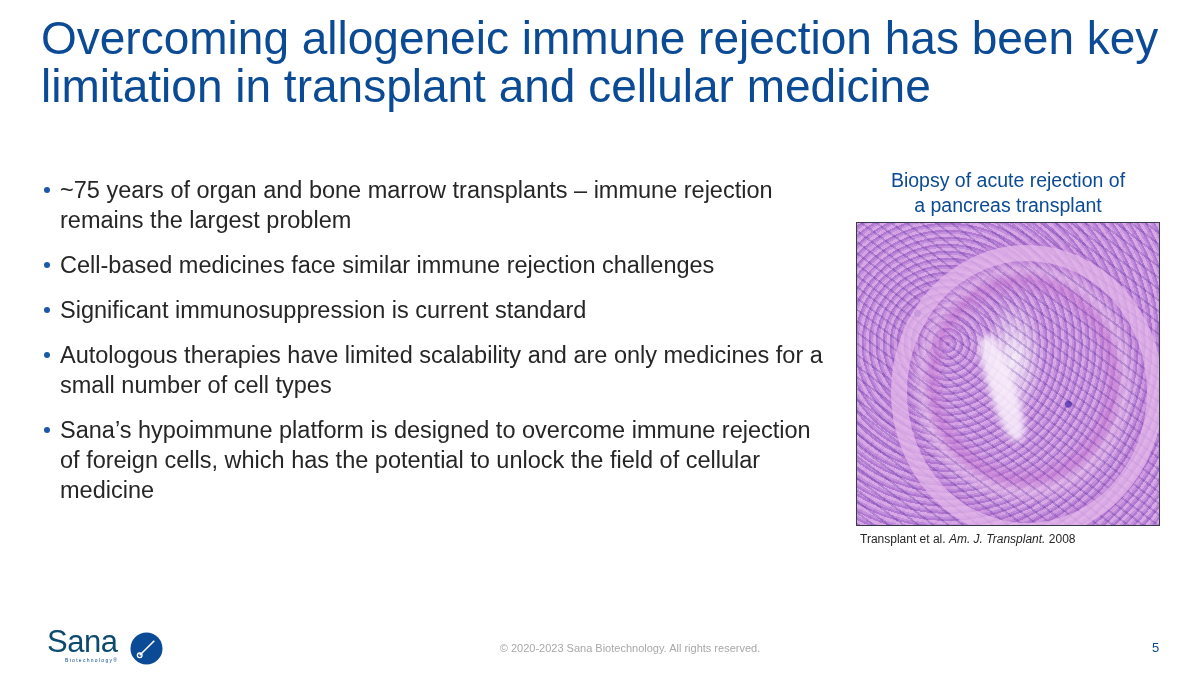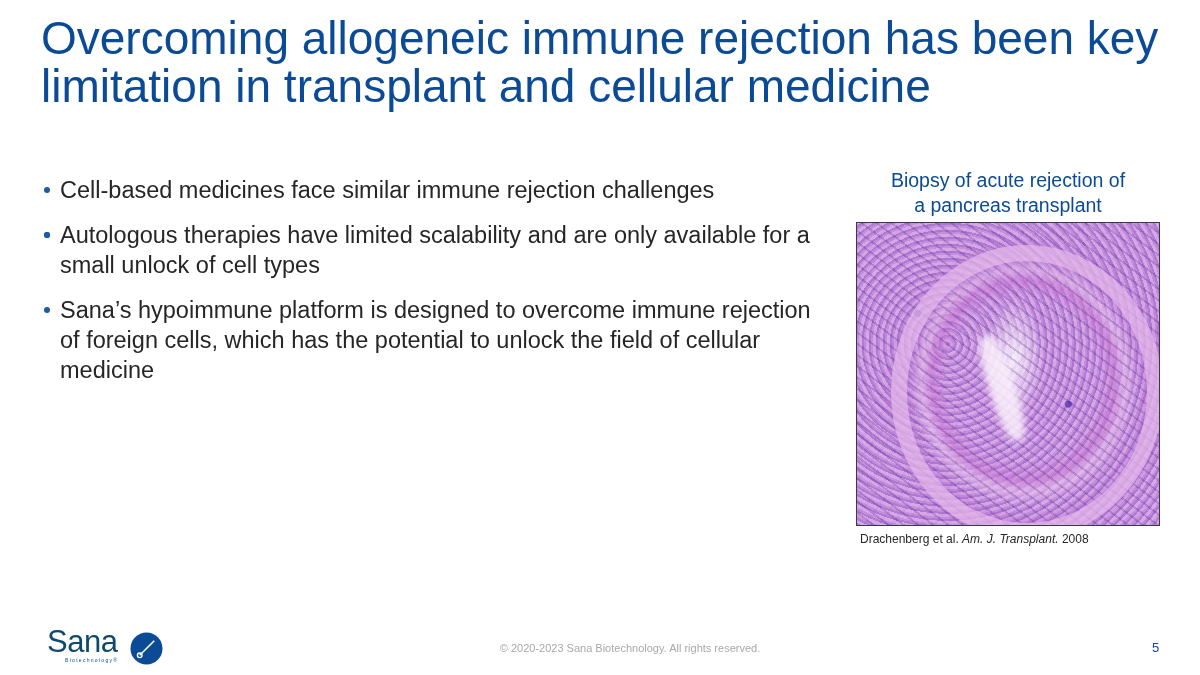--- a/index.html
+++ b/index.html
@@ -89,39 +89,40 @@
   </style>
 </head>
 <body>
 
 <h1 class="title">
   <span>Overcoming allogeneic immune rejection has been key</span>
   <span>limitation in transplant and cellular medicine</span>
 </h1>
 
 <ul class="bullets">
+  <li><i class="dot"></i><span>~75 years of organ and bone marrow transplants – immune rejection remains the largest problem</span></li>
   <li><i class="dot"></i><span>Cell-based medicines face similar immune rejection challenges</span></li>
-  <li><i class="dot"></i></li>
-  <li style="padding-right:6px"><i class="dot"></i><span>Autologous therapies have limited scalability and are only available for a small unlock of cell types</span></li>
+  <li><i class="dot"></i><span>Significant immunosuppression is current standard</span></li>
+  <li style="padding-right:6px"><i class="dot"></i><span>Autologous therapies have limited scalability and are only medicines for a small number of cell types</span></li>
   <li style="padding-right:22px"><i class="dot"></i><span>Sana’s hypoimmune platform is designed to overcome immune rejection of foreign cells, which has the potential to unlock the field of cellular medicine</span></li>
 </ul>
 
 <div class="fig-caption">
   <div>Biopsy of acute rejection of</div>
   <div>a pancreas transplant</div>
 </div>
 
 <div class="biopsy" role="img" aria-label="H&amp;E histology micrograph of acute rejection">
   <div class="speckle"></div>
   <div class="ring"></div>
   <div class="lumen"></div>
 </div>
 
 <div class="citation">
-  <span>Drachenberg et al.</span>
+  <span>Transplant et al.</span>
   <em>Am. J. Transplant.</em>
   <span>2008</span>
 </div>
 
 <div class="logo">
   <span class="wordmark">Sana</span>
   <span class="sub">Biotechnology®</span>
   <svg class="mark" viewBox="0 0 34 34">
     <circle cx="17" cy="17" r="16.5" fill="#0b4a94"></circle>
     <line x1="10" y1="24" x2="25" y2="9" stroke="#ffffff" stroke-width="1.6"></line>

